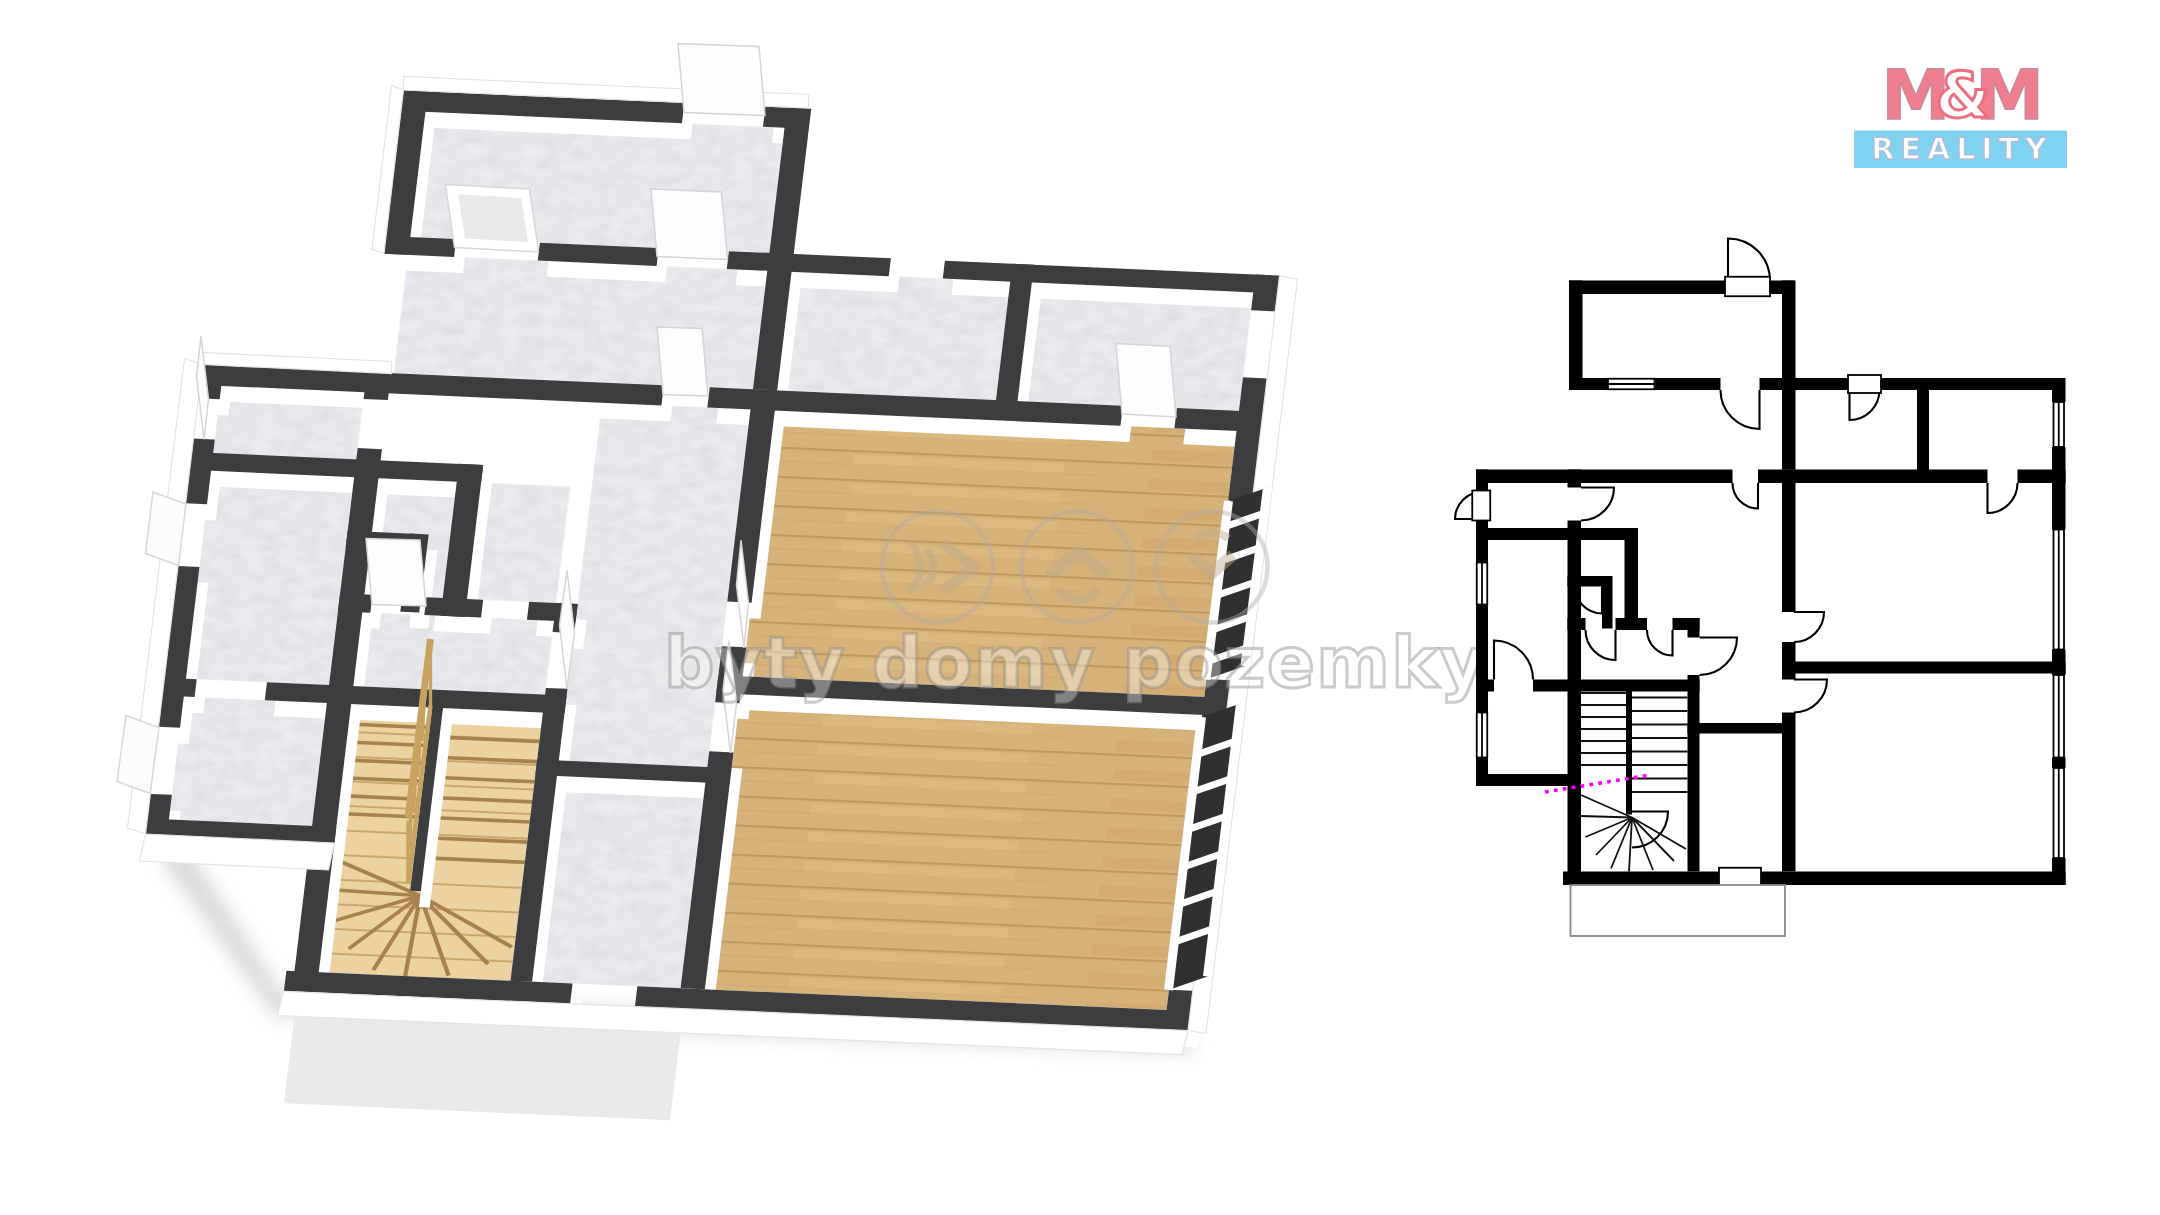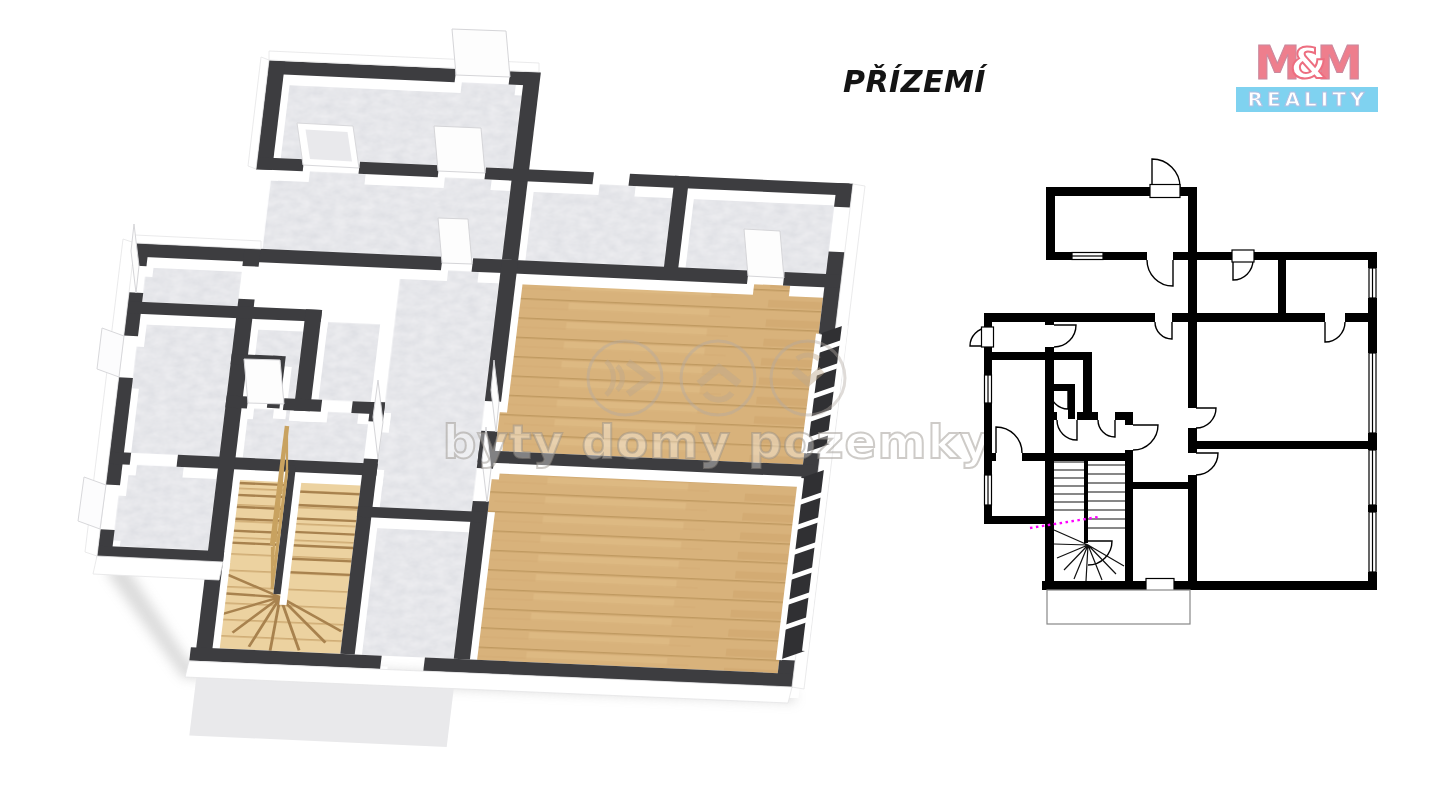--- a/index.html
+++ b/index.html
@@ -284,21 +284,20 @@
 
     <use href="#stairlines" stroke="#111" stroke-width="1.2"></use>
 
     <line x1="1030" y1="528" x2="1098" y2="517" stroke="#ff00ff" stroke-width="2.4" stroke-dasharray="2.5 3.5"></line>
 
     <rect x="1047" y="590" width="143" height="34" fill="#ffffff" stroke="#888" stroke-width="1.2"></rect>
   </g>
 </svg>
 
 
-<div class="floor-title">PŘÍZEMÍ</div>
 
 
 <div class="logo">
   <div class="logo-top">
     <span>M</span>
     <span class="amp">&amp;</span>
     <span>M</span>
   </div>
   <div class="logo-bar">REALITY</div>
 </div>

